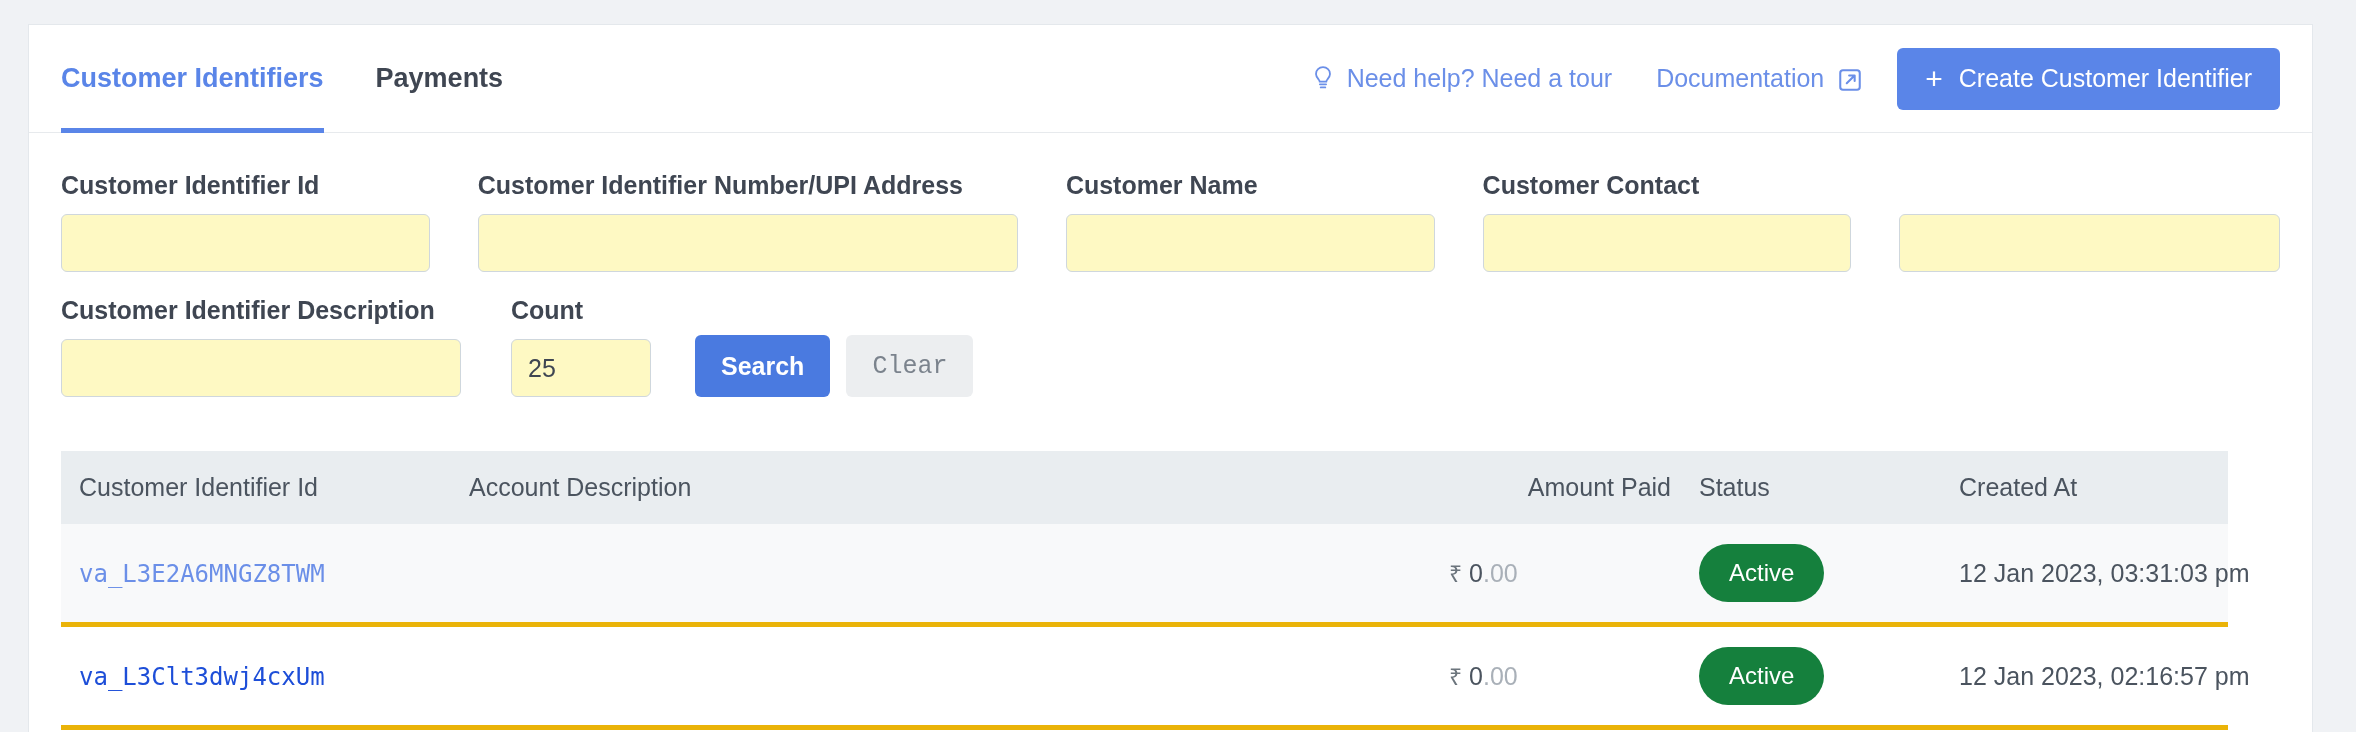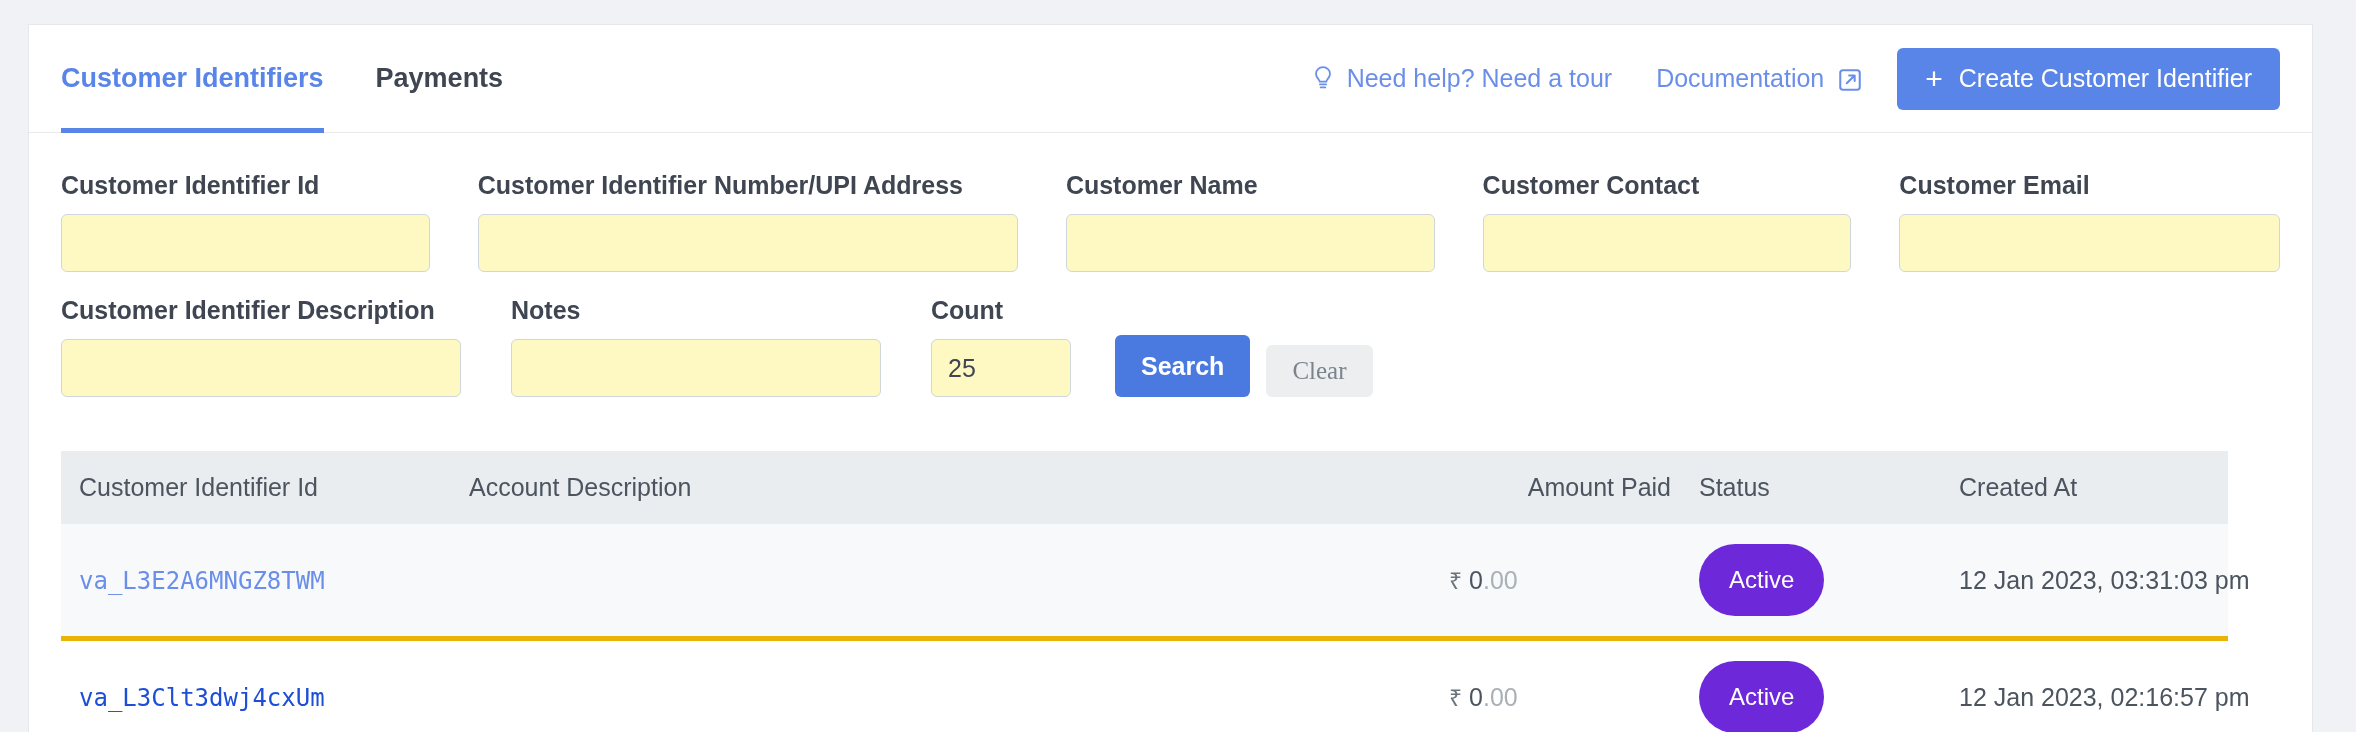--- a/index.html
+++ b/index.html
@@ -148,28 +148,28 @@
     color: #fff;
     border: none;
     border-radius: 6px;
     font-size: 25px;
     font-weight: bold;
     font-family: "Liberation Sans", sans-serif;
     cursor: pointer;
     margin-right: 16px;
   }
   .btn-clear {
-    height: 52px;
+    height: 62px;
     padding: 0 26px;
     background: #eceef0;
     color: #7b838d;
     border: none;
     border-radius: 6px;
     font-size: 25px;
-    font-family: Liberation Serif, serif;
+    font-family: Liberation Mono, monospace;
     cursor: pointer;
   }
 
   
   .table-wrap { margin: 54px 84px 0 32px; }
   table { width: 100%; border-collapse: collapse; table-layout: fixed; }
   thead th {
     background: #e9edf0;
     color: #4b545f;
     font-size: 25px;
@@ -196,24 +196,24 @@
   }
   .mono.link { color: #6b8fe8; cursor: pointer; }
   .mono.plain { color: #1d4ed8; }
 
   .amount { color: #4b545f; }
   .amount .rupee { color: #6c757d; font-size: 23px; }
   .amount .dec { color: #a9b0b8; }
 
   .badge {
     display: inline-block;
-    background: #6d28d9;
+    background: #15803d;
     color: #ffffff;
     border-radius: 999px;
-    padding: 24px 30px;
+    padding: 17px 30px;
     font-size: 24px;
     line-height: 1;
   }
 
   .col-id { width: 390px; }
   .col-desc { width: 980px; }
   .col-amt { width: 250px; }
   .col-status { width: 260px; }
   .col-created { width: auto; }
 </style>
@@ -274,32 +274,27 @@
         </div>
         <div class="field w-name">
           <label class="field-label">Customer Name</label>
           <input class="field-input" type="text" value="" style="">
         </div>
         <div class="field w-contact">
           <label class="field-label">Customer Contact</label>
           <input class="field-input" type="text" value="" style="">
         </div>
         <div class="field w-email">
-          <label class="field-label">Customer Email</label>
           <input class="field-input" type="text" value="" style="">
         </div>
       </div>
 
       <div class="filter-row row2">
         <div class="field w-desc">
           <label class="field-label">Customer Identifier Description</label>
-          <input class="field-input" type="text" value="" style="">
-        </div>
-        <div class="field w-notes">
-          <label class="field-label">Notes</label>
           <input class="field-input" type="text" value="" style="">
         </div>
         <div class="field w-count">
           <label class="field-label">Count</label>
           <input class="field-input" type="text" value="25" style="">
         </div>
         <button class="btn-search">Search</button>
         <button class="btn-clear">Clear</button>
       </div>
     </div>

